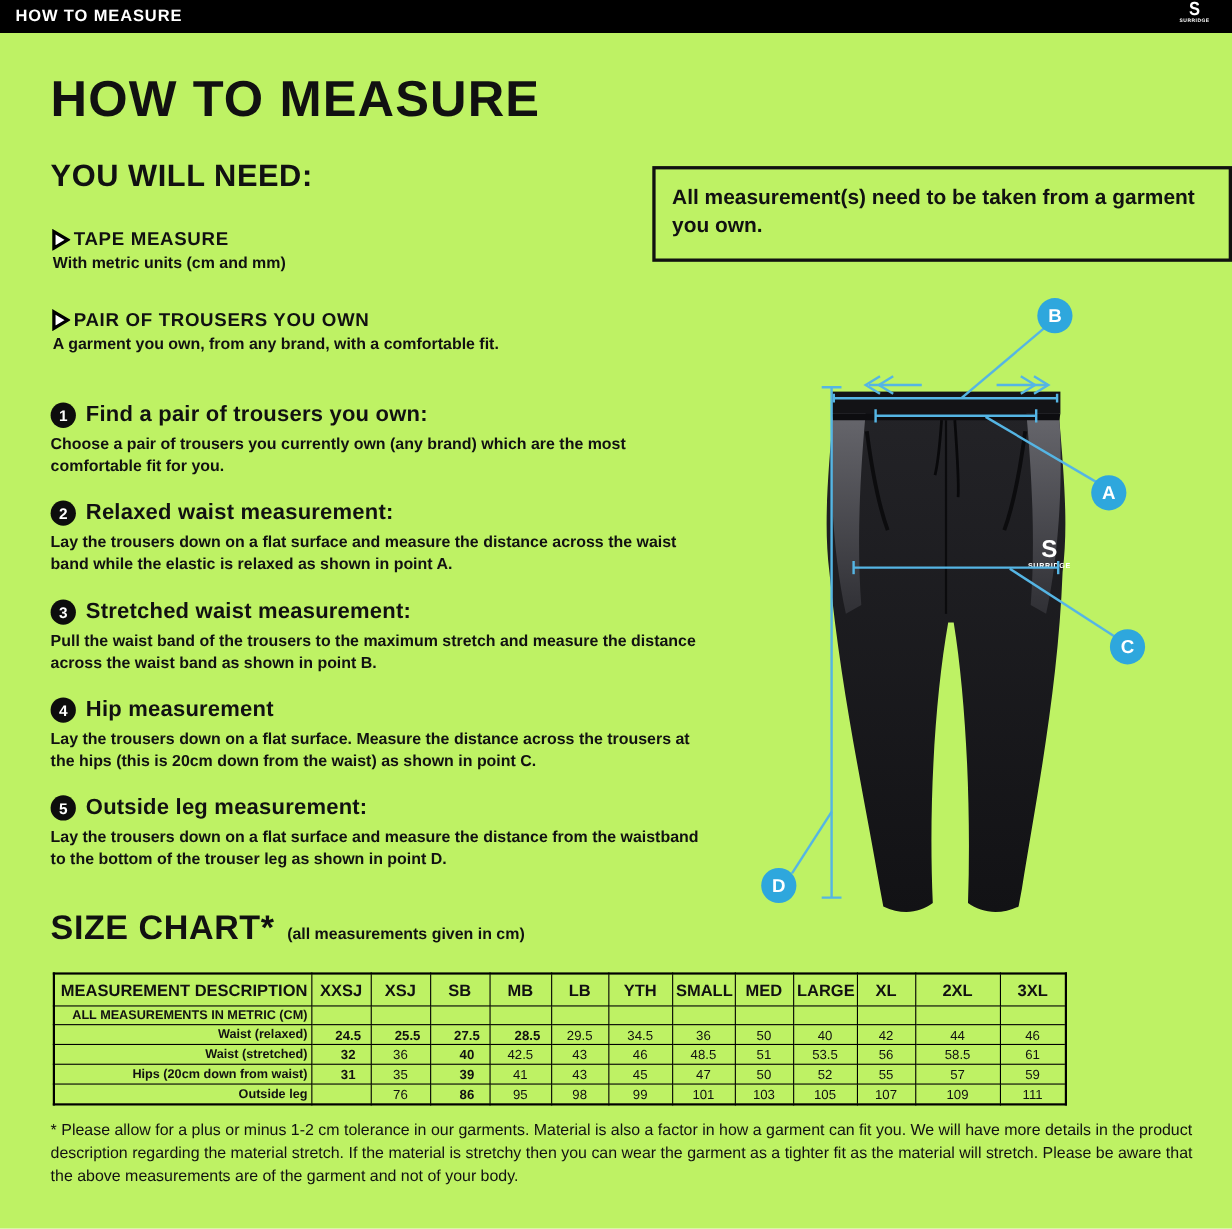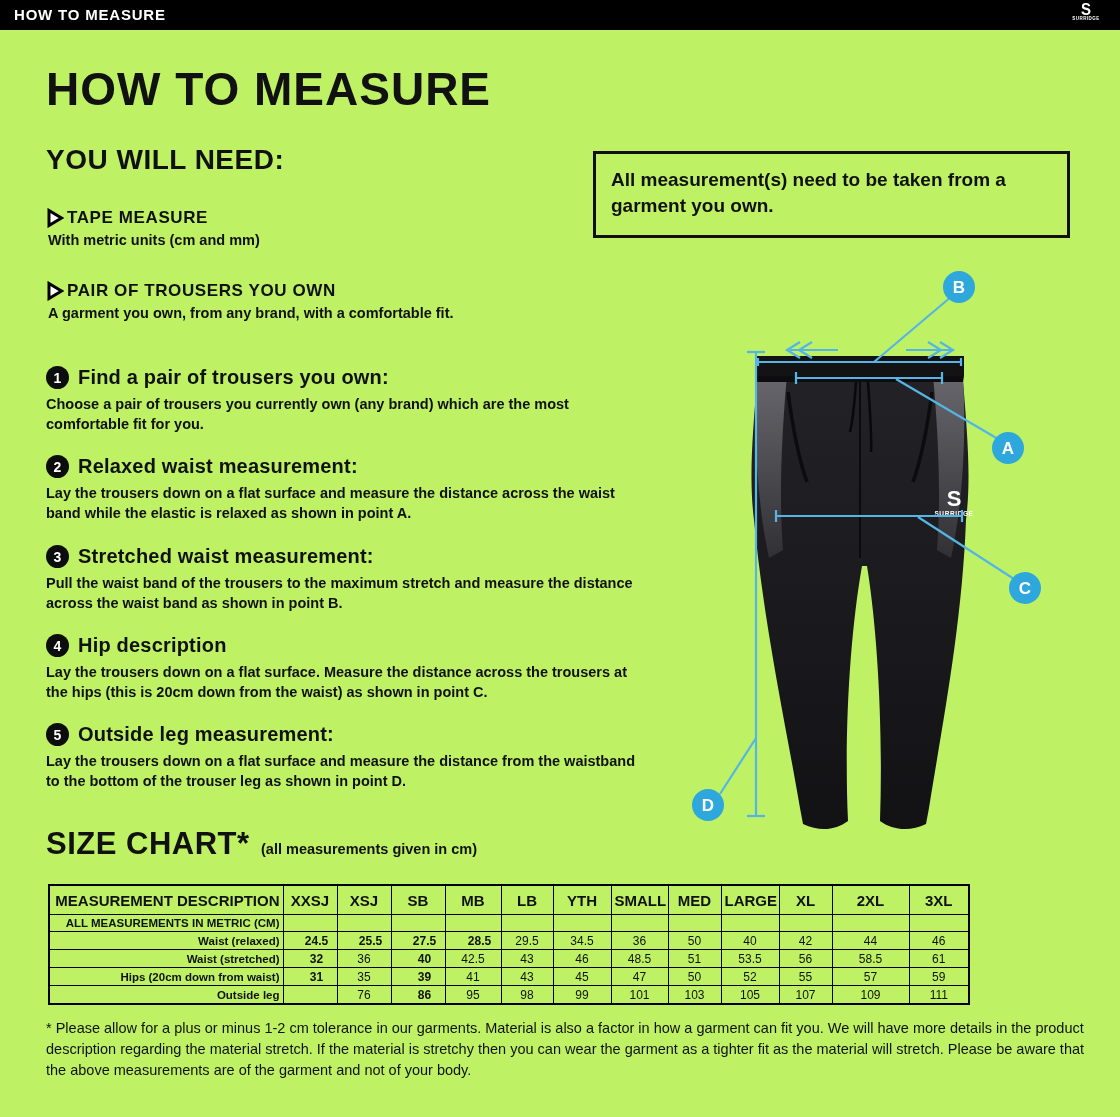--- a/index.html
+++ b/index.html
@@ -11,21 +11,21 @@
   .topbar-title{position:absolute;left:14px;top:6px;color:#fff;font-size:15px;font-weight:700;letter-spacing:.8px;}
   .topbar-logo{position:absolute;right:12px;top:1px;width:44px;text-align:center;color:#fff;line-height:1;}
   .topbar-logo .s{font-size:15px;font-weight:900;display:block;transform:scaleY(1.15);}
   .topbar-logo .word{font-size:4.5px;font-weight:700;letter-spacing:.45px;display:block;margin-top:1px;}
 
   
   .h1{position:absolute;left:46px;top:62px;font-size:46px;font-weight:700;letter-spacing:1px;}
   .h2{position:absolute;left:46px;top:144px;font-size:28px;font-weight:700;letter-spacing:.5px;}
 
   
-  .notice{position:absolute;left:593px;top:151px;width:477px;height:87px;border:3px solid #111;box-sizing:border-box;
+  .notice{position:absolute;left:593px;top:151px;width:527px;height:87px;border:3px solid #111;box-sizing:border-box;
           padding:13px 15px;font-size:19px;font-weight:700;line-height:1.35;}
 
   
   .need{position:absolute;left:46px;}
   .need-head{display:flex;align-items:center;gap:3px;}
   .need-label{font-size:17px;font-weight:700;letter-spacing:.6px;}
   .need-note{font-size:14.5px;font-weight:700;margin-top:4px;margin-left:2px;}
 
   
   .step{position:absolute;left:46px;width:600px;}
@@ -116,21 +116,21 @@
     <div class="step-head">
       <span class="step-num">3</span>
       <span class="step-title">Stretched waist measurement:</span>
     </div>
     <div class="step-body">Pull the waist band of the trousers to the maximum stretch and measure the distance across the waist band as shown in point B.</div>
   </div>
 
   <div class="step" style="top:634px">
     <div class="step-head">
       <span class="step-num">4</span>
-      <span class="step-title">Hip description</span>
+      <span class="step-title">Hip measurement</span>
     </div>
     <div class="step-body">Lay the trousers down on a flat surface. Measure the distance across the trousers at the hips (this is 20cm down from the waist)  as shown in point C.</div>
   </div>
 
   <div class="step" style="top:723px">
     <div class="step-head">
       <span class="step-num">5</span>
       <span class="step-title">Outside leg measurement:</span>
     </div>
     <div class="step-body">Lay the trousers down on a flat surface and measure the distance from the waistband to the bottom of the trouser  leg as shown in point D.</div>

